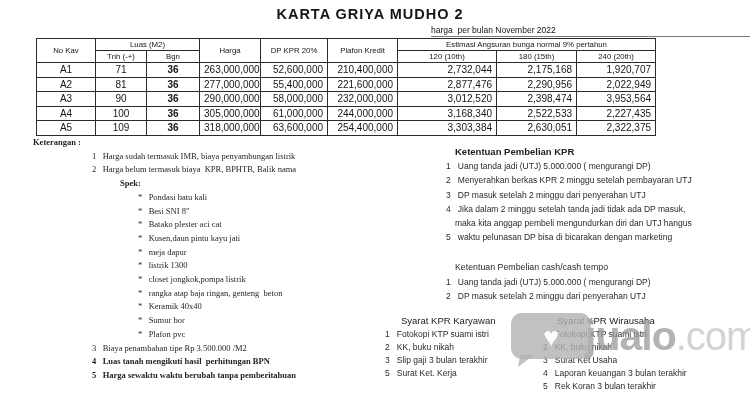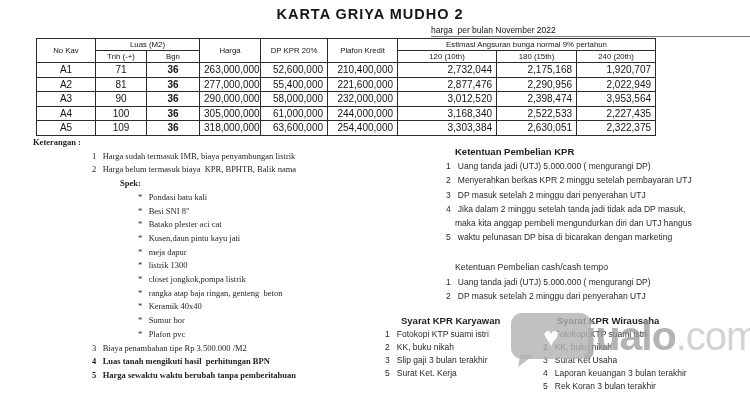--- a/index.html
+++ b/index.html
@@ -36,21 +36,21 @@
   
   .ketentuan{left:446px;top:145px;width:312px;font-size:8.5px;line-height:14.2px;color:#2a2a2a;}
   .ketentuan div{white-space:pre;}
   .sec-heading{font-weight:bold;font-size:9.5px;padding-left:9px;color:#222;}
   .sec-heading-plain{font-weight:normal;font-size:8.8px;padding-left:9px;margin-top:16px;}
   .cont{padding-left:9px;}
 
   
   .syarat{top:313px;font-size:8.5px;line-height:13.1px;color:#2a2a2a;}
   .syarat div{white-space:pre;}
-  .syarat .head{font-weight:bold;font-size:9.5px;color:#222;line-height:15px;}
+  .syarat .head{font-weight:normal;font-size:9.5px;color:#222;line-height:15px;}
   .sy-kar{left:385px;width:150px;}
   .sy-kar .head{padding-left:16px;}
   .sy-wir{left:543px;width:200px;}
   .sy-wir .head{padding-left:14px;}
 
   
   .watermark{left:511px;top:310px;height:52px;display:flex;align-items:center;z-index:5;}
   .bubble{position:relative;width:80px;height:46px;border-radius:11px;
           background:rgba(177,177,177,0.80);display:flex;align-items:center;justify-content:center;}
   .bubble .heart{color:rgba(255,255,255,0.95);font-size:27px;line-height:1;margin-top:2px;}

